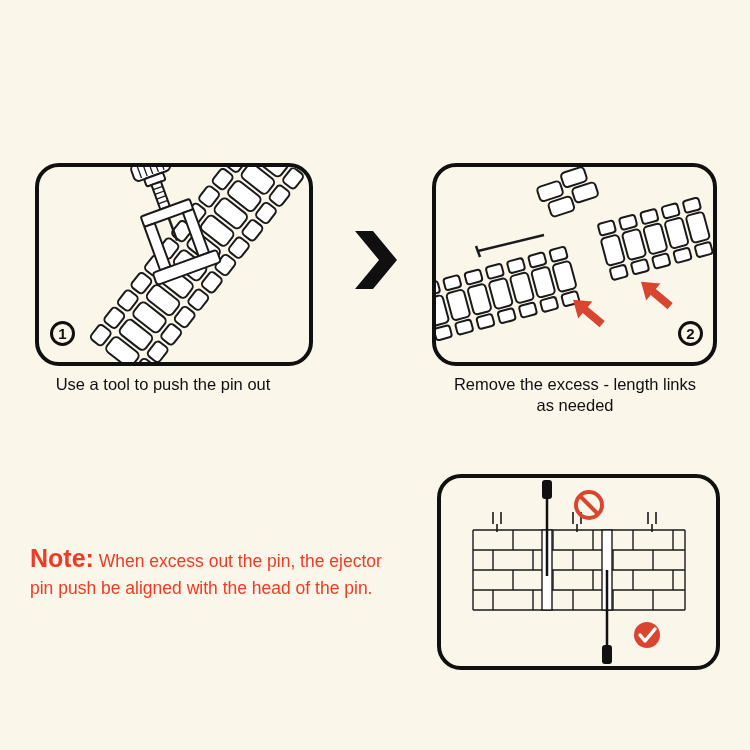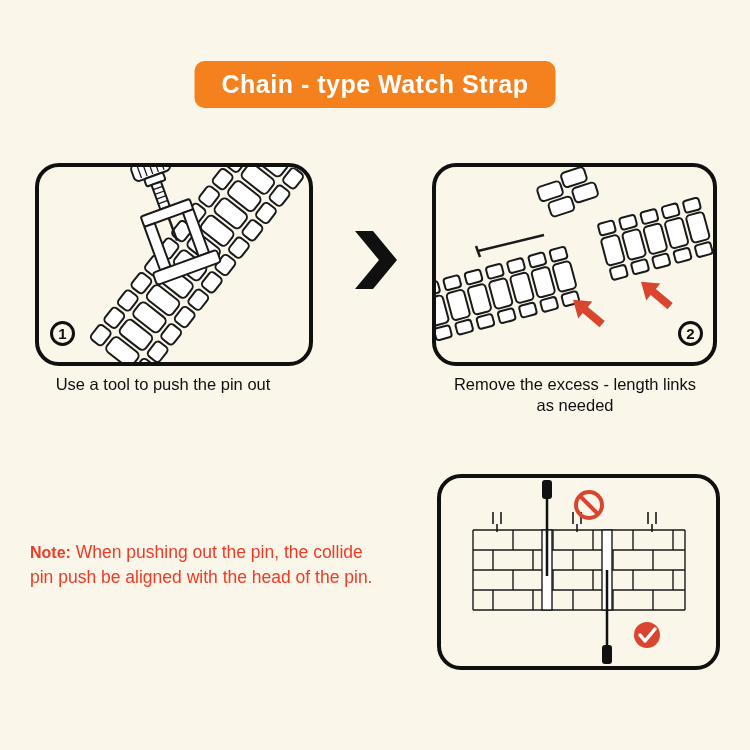--- a/index.html
+++ b/index.html
@@ -29,28 +29,27 @@
     font-weight: bold; font-size: 15px; color: #101010;
   }
   .badge-1 { left: 11px; bottom: 16px; }
   .badge-2 { right: 10px; bottom: 16px; }
 
   .caption { position: absolute; color: #101010; font-size: 16.5px; text-align: center; line-height: 1.3; }
   .caption-1 { left: 24px;  top: 374px; width: 278px; }
   .caption-2 { left: 440px; top: 374px; width: 270px; }
 
   .note { position: absolute; left: 30px; top: 540px; width: 440px; color: #EF3B25; font-size: 17.5px; line-height: 1.45; }
-  .note-label { font-weight: bold; font-size: 16px; text-align: center; }
+  .note-label { font-weight: bold; font-size: 25px; text-align: center; }
 </style>
 </head>
 <body>
 
 <div class="page">
 
-  <div class="banner">Chain - type Watch Strap</div>
 
   <div class="panel panel-left">
     <svg width="270" height="195" viewBox="0 0 270 195">
       <defs>
         <g id="lrow">
           <rect x="118" y="0" width="15" height="18" rx="4"></rect>
           <rect x="137" y="0" width="32" height="18" rx="5"></rect>
           <rect x="173" y="0" width="15" height="18" rx="4"></rect>
         </g>
       </defs>
@@ -135,21 +134,21 @@
   </div>
 
   <div class="caption caption-1">Use a tool to push the pin out</div>
   <div class="caption caption-2">
     <div>Remove the excess - length links</div>
     <div>as needed</div>
   </div>
 
   <div class="note">
     <div>
-      <span class="note-label">Note:</span><span> When pushing out the pin, the collide</span>
+      <span class="note-label">Note:</span><span> When excess out the pin, the ejector</span>
     </div>
     <div>pin push be aligned with the head of the pin.</div>
   </div>
 
   <div class="panel panel-detail">
     <svg width="275" height="188" viewBox="0 0 275 188">
       <g stroke="#1a1a1a" stroke-width="1.4" fill="none">
         <path d="M32 52H244 M32 72H244 M32 92H244 M32 112H244 M32 132H244 M32 52V132 M244 52V132 M72 52V72 M112 52V72 M152 52V72 M192 52V72 M232 52V72 M52 72V92 M92 72V92 M132 72V92 M172 72V92 M212 72V92 M72 92V112 M112 92V112 M152 92V112 M192 92V112 M232 92V112 M52 112V132 M92 112V132 M132 112V132 M172 112V132 M212 112V132"></path>
       </g>
       <g stroke="#1a1a1a" stroke-width="1.6" fill="none">

